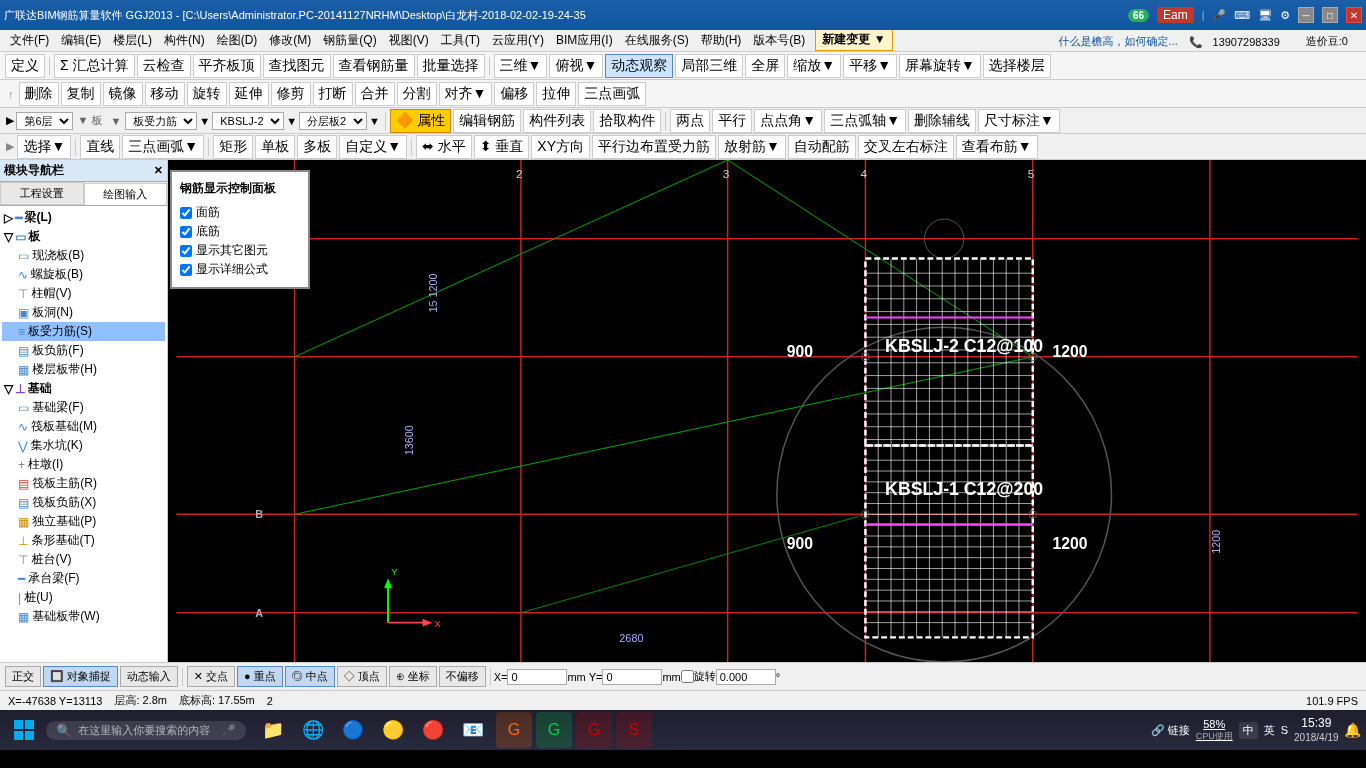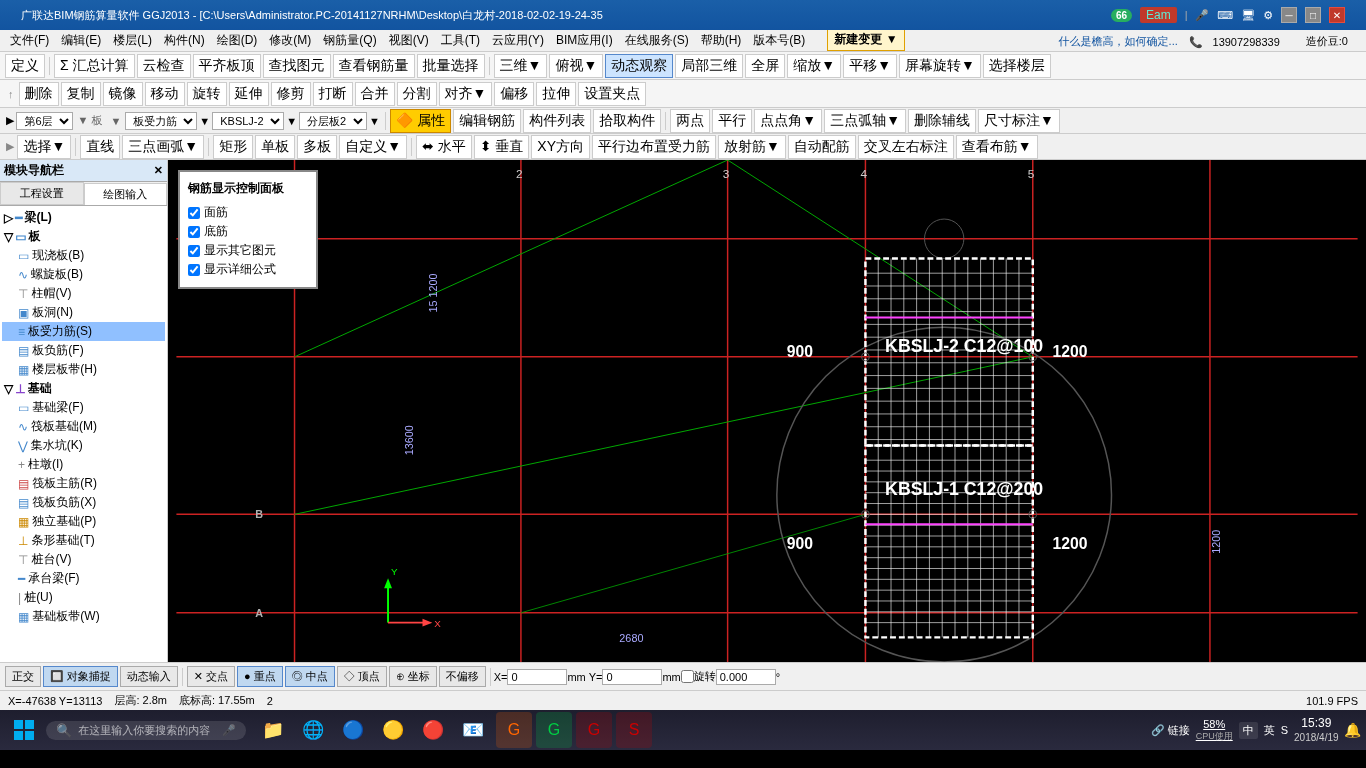--- a/index.html
+++ b/index.html
@@ -1,39 +1,39 @@
 <!DOCTYPE html>
 <html><head>
   <meta charset="utf-8">
   <style>
     * { margin: 0; padding: 0; box-sizing: border-box; }
     body { width: 1366px; height: 768px; overflow: hidden; font-family: 'Microsoft YaHei', SimSun, sans-serif; font-size: 12px; background: #000; color: #fff; }
 
     
     #titlebar {
       width: 100%; height: 30px; background: linear-gradient(to bottom, #1a5fa8, #1254a0);
-      display: flex; align-items: center; padding: 0 21px; color: #fff; font-size: 12px;
+      display: flex; align-items: center; padding: 0 4px; color: #fff; font-size: 12px;
       position: relative; z-index: 100;
     }
     #titlebar .title-text { flex: 1; font-size: 12px; color: #fff; }
     #titlebar .icon-btn { width: 16px; height: 16px; background: #c0392b; color: #fff; font-size: 10px; display: flex; align-items: center; justify-content: center; cursor: pointer; border: 1px solid #e74c3c; }
     #titlebar .icon-btn.min { background: #888; border-color: #aaa; }
     #titlebar .icon-btn.max { background: #888; border-color: #aaa; }
     .title-right { display: flex; align-items: center; gap: 8px; font-size: 11px; }
     .title-right .badge { background: #27ae60; color: #fff; padding: 1px 5px; border-radius: 10px; font-size: 10px; font-weight: bold; }
-    .title-right .eam-text { color: #5eead4; background: #c0392b; padding: 1px 6px; border-radius: 2px; font-size: 12px; }
+    .title-right .eam-text { color: #ffffff; background: #c0392b; padding: 1px 6px; border-radius: 2px; font-size: 12px; }
 
     
     #menubar {
       width: 100%; height: 22px; background: #f0f0f0; display: flex; align-items: flex-end;
       padding: 0 4px; color: #000; font-size: 12px; border-bottom: 1px solid #ccc;
       position: relative; z-index: 99;
     }
     #menubar span { padding: 2px 6px; cursor: pointer; white-space: nowrap; }
-    .new-change-btn { background: #fff; border: 1px solid #aaa; padding: 2px 6px; margin-left: 16px; cursor: pointer; font-size: 12px; color: #000; }
+    .new-change-btn { background: #fff; border: 1px solid #aaa; padding: 2px 6px; margin-left: 4px; cursor: pointer; font-size: 12px; color: #000; }
     .question-area { margin-left: auto; font-size: 11px; color: #1254a0; cursor: pointer; }
     .phone-area { font-size: 11px; color: #000; margin-right: 8px; }
 
     
     #toolbar1 {
       width: 100%; height: 28px; background: #f5f5f5; display: flex; align-items: center;
       padding: 0 4px; border-bottom: 1px solid #ccc; font-size: 11px; color: #000;
     }
     .tb-btn { padding: 2px 5px; background: #fff; border: 1px solid #ccc; cursor: pointer; font-size: 14px; margin: 0 1px; white-space: nowrap; display: flex; align-items: center; gap: 2px; }
     .tb-separator { width: 1px; height: 18px; background: #ccc; margin: 0 3px; }
@@ -84,21 +84,21 @@
     .sidebar-bottom { border-top: 1px solid #aaa; padding: 2px; background: #f0f0f0; }
     .sidebar-bottom-btn { width: 100%; padding: 2px 4px; background: #fff; border: 1px solid #aaa; cursor: pointer; font-size: 11px; text-align: center; color: #000; margin-bottom: 2px; }
 
     
     #canvas-area {
       flex: 1; background: #000; position: relative; overflow: hidden;
     }
 
     
     #control-panel {
-      position: absolute; top: 10px; left: 10px; background: #fff; border: 2px solid #888;
+      position: absolute; top: 10px; left: 2px; background: #fff; border: 2px solid #888;
       padding: 8px; z-index: 50; font-size: 12px; color: #000; min-width: 140px;
     }
     #control-panel-title { font-weight: bold; margin-bottom: 6px; font-size: 12px; color: #000; }
     .cp-item { display: flex; align-items: center; gap: 4px; padding: 1px 0; }
     .cp-checkbox { width: 12px; height: 12px; }
 
     
     #statusbar {
       width: 100%; height: 28px; background: #f0f0f0; display: flex; align-items: center;
       padding: 0 4px; border-top: 1px solid #ccc; font-size: 11px; color: #000;
@@ -202,21 +202,21 @@
   <button class="tb-btn">移动</button>
   <button class="tb-btn">旋转</button>
   <button class="tb-btn">延伸</button>
   <button class="tb-btn">修剪</button>
   <button class="tb-btn">打断</button>
   <button class="tb-btn">合并</button>
   <button class="tb-btn">分割</button>
   <button class="tb-btn">对齐▼</button>
   <button class="tb-btn">偏移</button>
   <button class="tb-btn">拉伸</button>
-  <button class="tb-btn">设置夹点</button>
+  <button class="tb-btn">三点画弧</button>
 </div>
 
 <div id="toolbar3">
   <span style="padding:0 2px; font-size:11px; color:#000;">▶</span>
   <select class="layer-select" style="min-width:55px;"><option>第6层</option></select>
   <span style="padding:0 4px; color:#666;">▼ 板</span>
   <span style="padding:0 4px; color:#666;">▼</span>
   <select class="layer-select"><option>板受力筋</option></select>
   <span style="padding:0 2px;">▼</span>
   <select class="layer-select"><option>KBSLJ-2</option></select>

